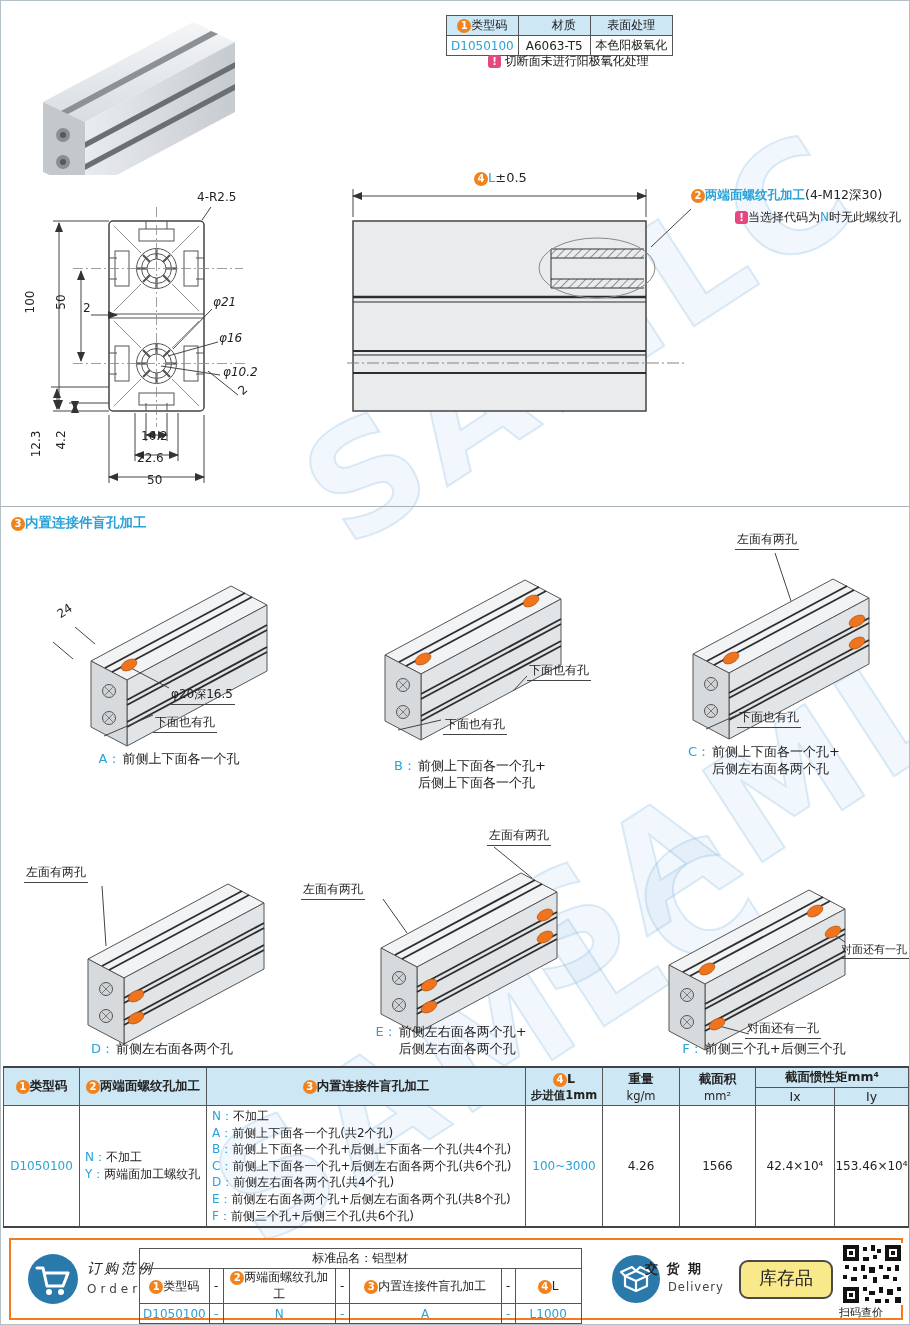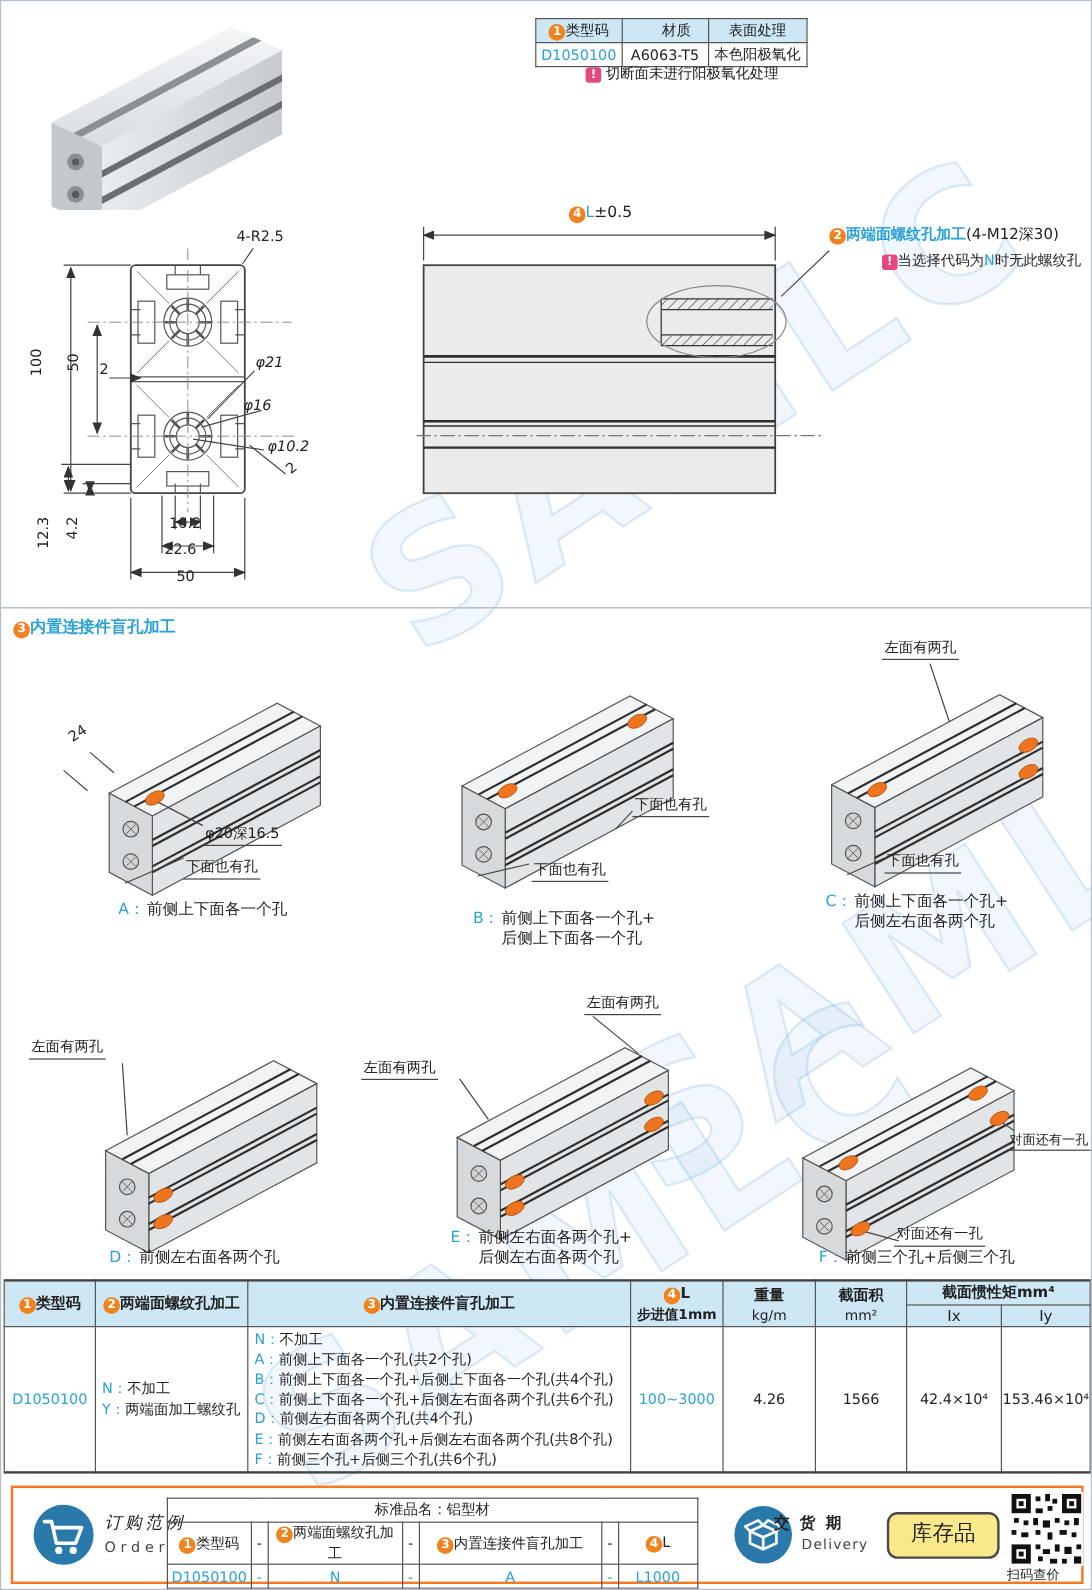--- a/index.html
+++ b/index.html
@@ -227,21 +227,21 @@
       <line x1="98" y1="220" x2="58" y2="220"></line>
         <line x1="64" y1="221" x2="64" y2="227" marker-start="url(#arr)" marker-end="url(#arr)"></line>
     </g>
   </svg>
 
   <div class="abs dim" style="left:196px;top:189px;">4-R2.5</div>
   <div class="abs dim vtext" style="left:18px;top:294px;">100</div>
   <div class="abs dim vtext" style="left:52px;top:294px;">50</div>
   <div class="abs dim" style="left:82px;top:300px;">2</div>
   <div class="abs dim" style="left:212px;top:294px;font-style:italic;">φ21</div>
-  <div class="abs dim" style="left:202px;top:330px;font-style:italic;">φ16</div>
+  <div class="abs dim" style="left:218px;top:330px;font-style:italic;">φ16</div>
   <div class="abs dim" style="left:222px;top:364px;font-style:italic;">φ10.2</div>
   <div class="abs dim" style="left:238px;top:382px;transform:rotate(-40deg);">2</div>
   <div class="abs dim" style="left:140px;top:428px;">10.2</div>
   <div class="abs dim" style="left:136px;top:450px;">22.6</div>
   <div class="abs dim" style="left:146px;top:472px;">50</div>
   <div class="abs dim vtext" style="left:22px;top:436px;">12.3</div>
   <div class="abs dim vtext" style="left:50px;top:432px;">4.2</div>
 
   <svg class="abs" style="left:340px;top:166px;" width="372" height="254" viewBox="0 0 372 254">
     <rect x="12" y="54" width="293" height="190" fill="#e9ebed" stroke="#444" stroke-width="1.5"></rect>

